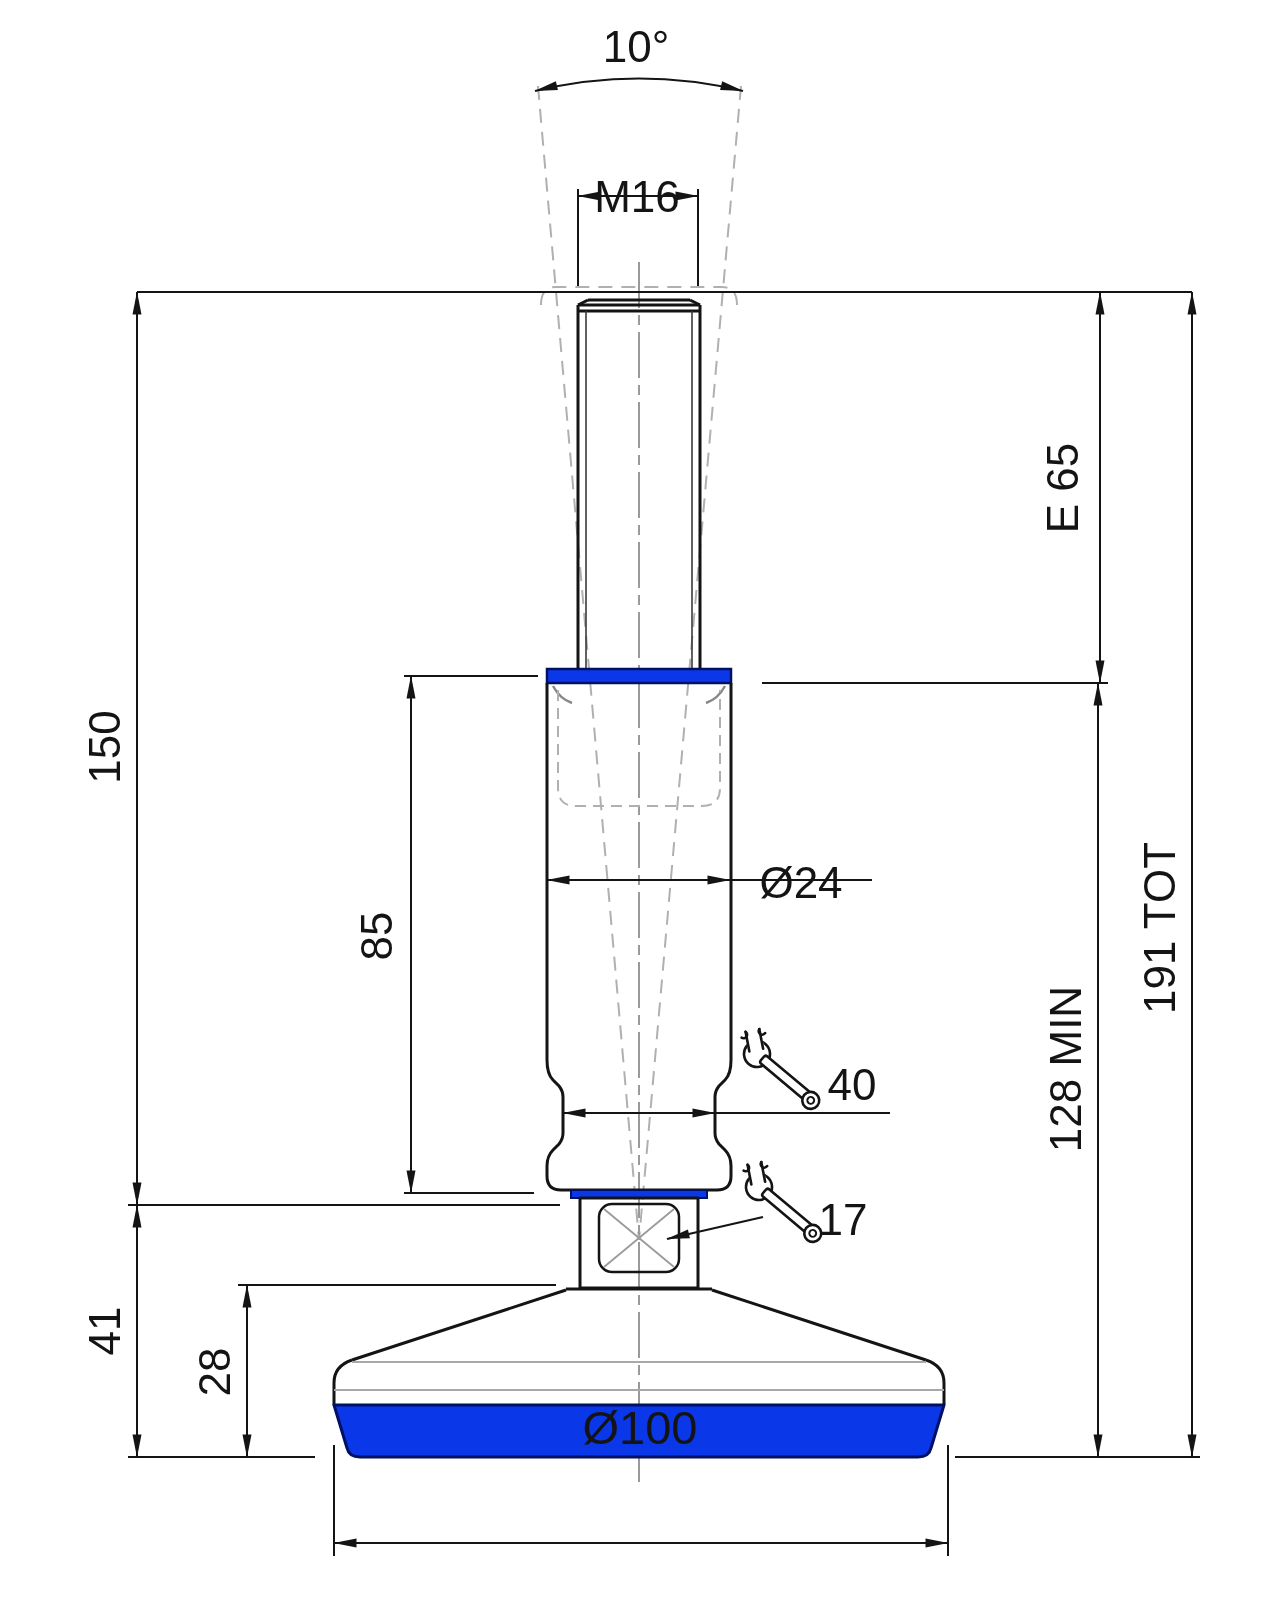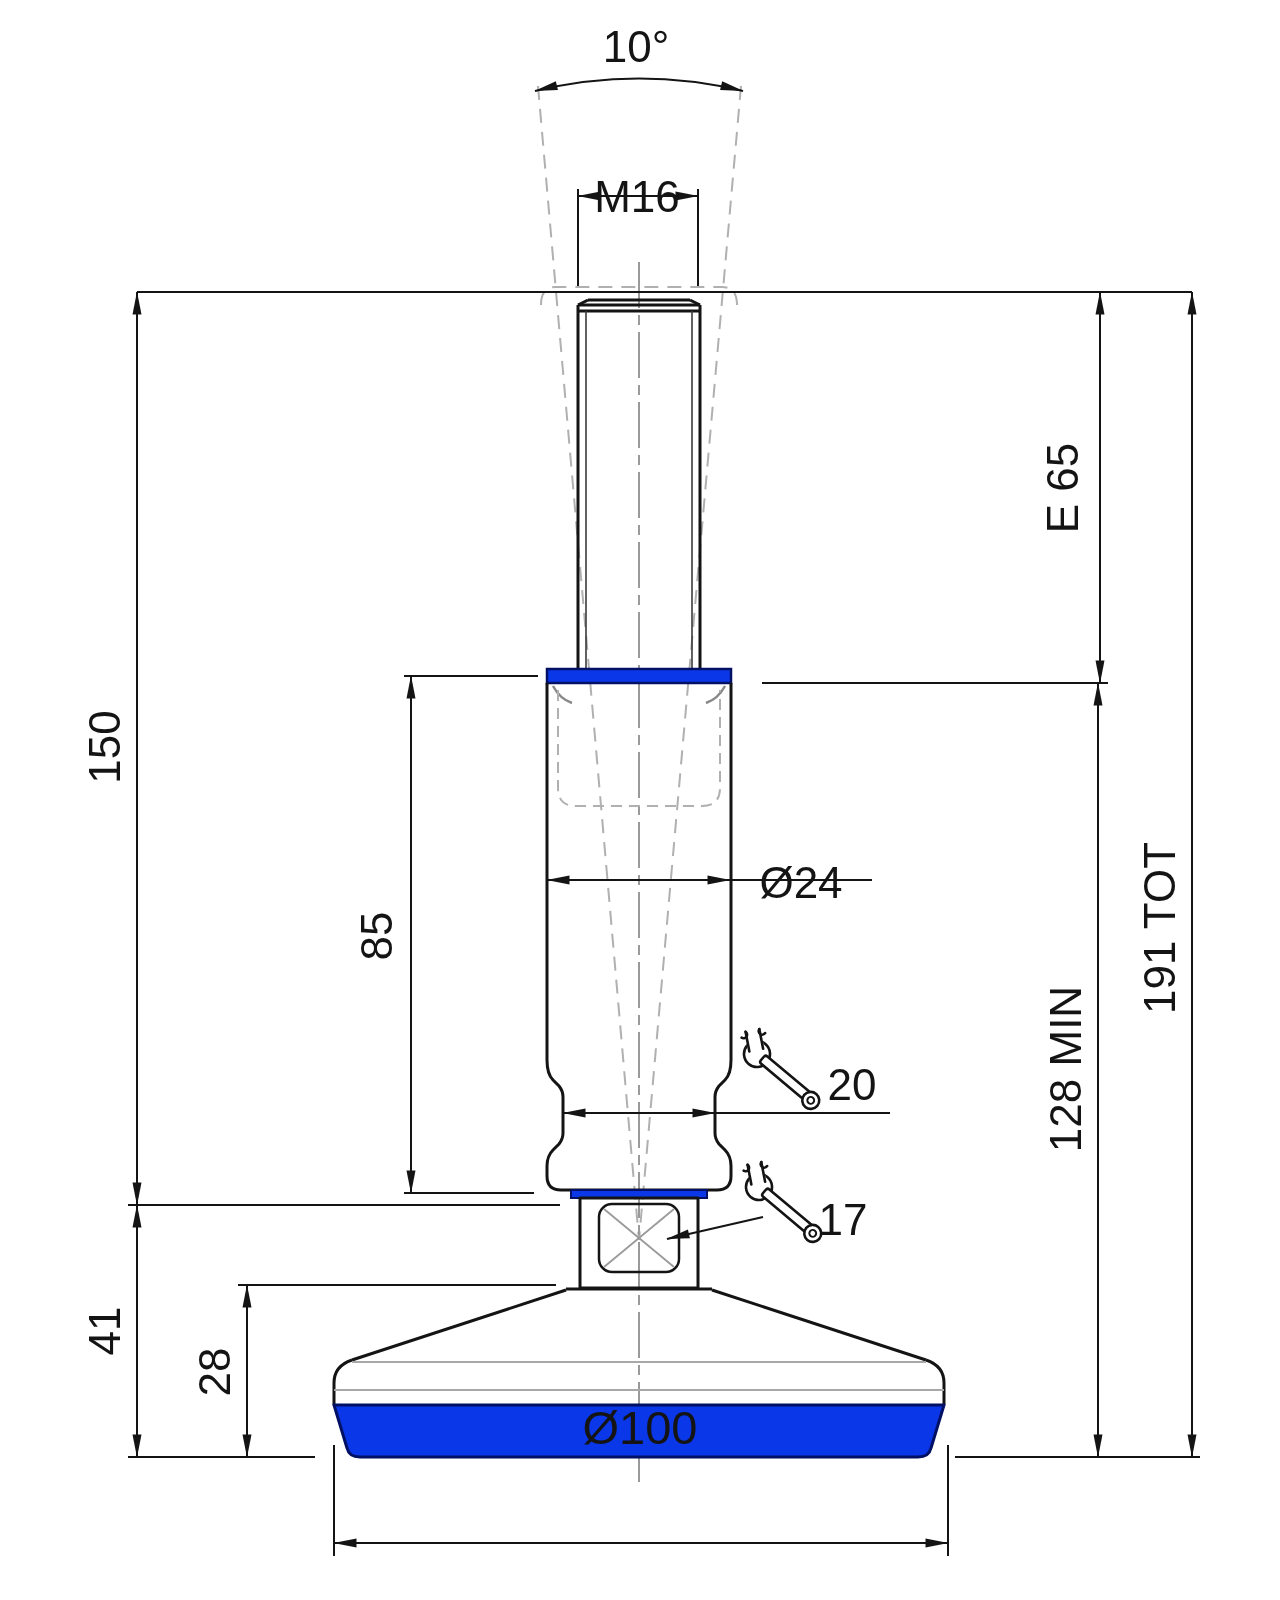--- a/index.html
+++ b/index.html
@@ -127,19 +127,19 @@
 </svg>
 
 <div class="lbl" style="left:636px; top:47px;">10°</div>
 <div class="lbl" style="left:637px; top:165px;margin-top:32px;">M16</div>
 <div class="lbl rot" style="left:1063px;top:488px;">E 65</div>
 <div class="lbl rot" style="left:105px; top:747px;">150</div>
 <div class="lbl" style="left:801px; top:883px;">Ø24</div>
 <div class="lbl rot" style="left:377px; top:936px;">85</div>
 <div class="lbl rot" style="left:1160px;top:928px;">191 TOT</div>
 <div class="lbl rot" style="left:1066px;top:1069px;">128 MIN</div>
-<div class="lbl" style="left:852px; top:1085px;">20</div>
+<div class="lbl" style="left:852px; top:1085px;">40</div>
 <div class="lbl" style="left:843px; top:1220px;text-align:right;">17</div>
 <div class="lbl rot" style="left:105px; top:1331px;">41</div>
 <div class="lbl rot" style="left:215px; top:1372px;">28</div>
 <div class="lbl big" style="left:640px; top:1427px;">Ø100</div>
 
 </div>
 
 </body></html>

